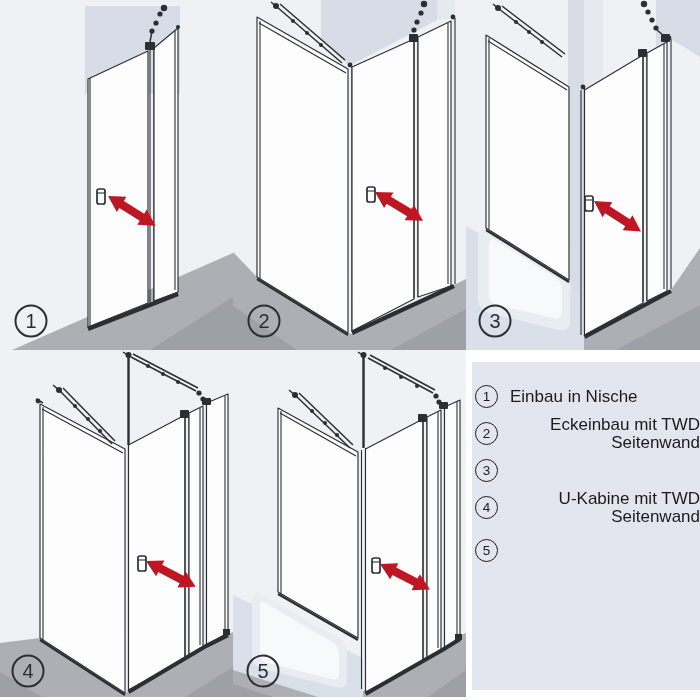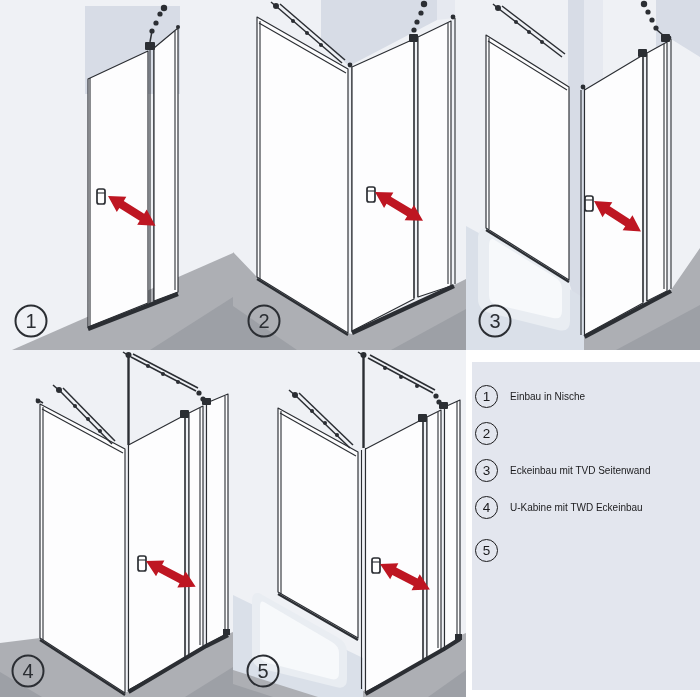--- a/index.html
+++ b/index.html
@@ -33,21 +33,21 @@
   
   .legend-cell{left:466px;top:350px;width:234px;height:350px;background:#fff;}
   .legend-panel{position:absolute;left:6px;top:12px;width:228px;height:328px;
                 background:var(--legend-bg);box-sizing:border-box;
                 padding:16px 0 0 3px;}
   .legend-item{display:flex;align-items:center;height:37px;}
   .legend-item.tall{height:48px;}
   .lnum{width:21px;height:21px;border:1.7px solid var(--text);border-radius:50%;
         display:flex;align-items:center;justify-content:center;font-size:13.5px;
         flex:none;margin-right:12px;color:var(--text);background:transparent;}
-  .ltext{font-size:10px;color:var(--text);line-height:18px;}
+  .ltext{font-size:17px;color:var(--text);line-height:18px;text-align:right;}
 </style>
 </head>
 <body>
 
 <div class="canvas">
 
   <div class="cell" style="left:0;top:0;width:233px;height:350px">
     <svg width="233" height="350" viewBox="0 0 233 350">
       <rect class="bg" x="0" y="0" width="233" height="350"></rect>
       <rect class="wall" x="85" y="6" width="95" height="88"></rect>
@@ -361,28 +361,28 @@
   </div>
 
   <div class="cell legend-cell">
     <div class="legend-panel">
       <div class="legend-item">
         <span class="lnum">1</span>
         <span class="ltext">Einbau in Nische</span>
       </div>
       <div class="legend-item">
         <span class="lnum">2</span>
+        <span class="ltext">Eckeinbau mit TWD Seitenwand</span>
       </div>
       <div class="legend-item">
         <span class="lnum">3</span>
-        <span class="ltext">Eckeinbau mit TVD Seitenwand</span>
       </div>
       <div class="legend-item">
         <span class="lnum">4</span>
-        <span class="ltext">U-Kabine mit TWD Eckeinbau</span>
+        <span class="ltext">U-Kabine mit TWD Seitenwand</span>
       </div>
       <div class="legend-item tall">
         <span class="lnum">5</span>
       </div>
     </div>
   </div>
 
 </div>
 
 </body></html>

